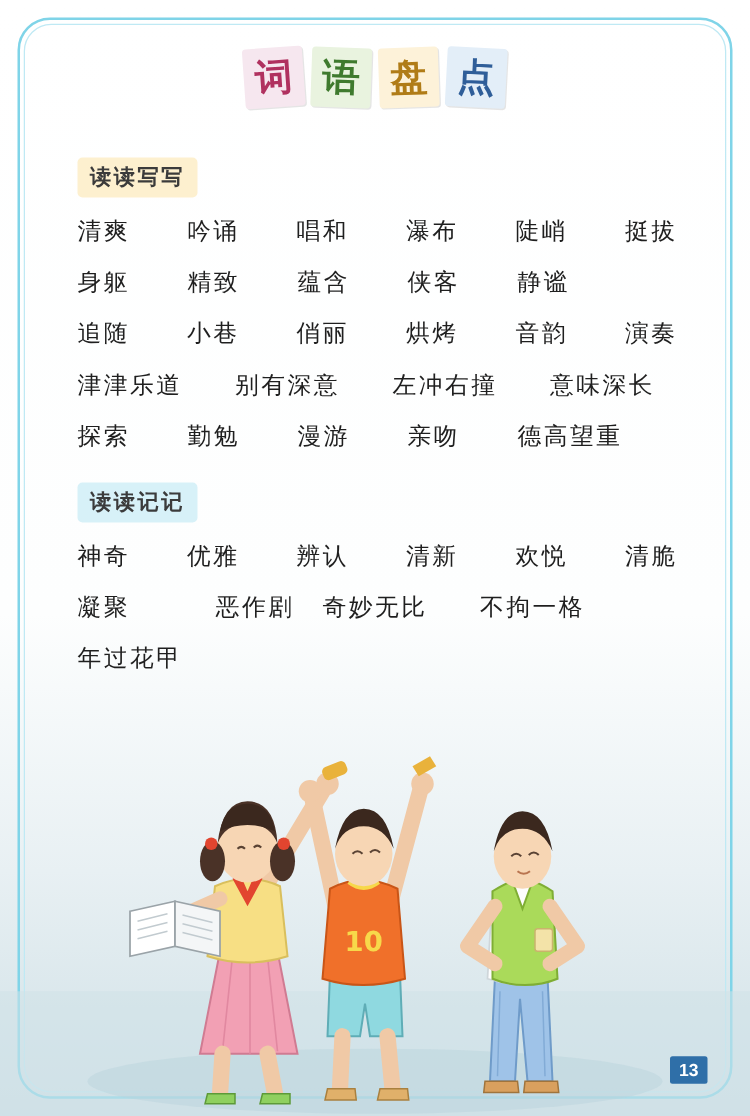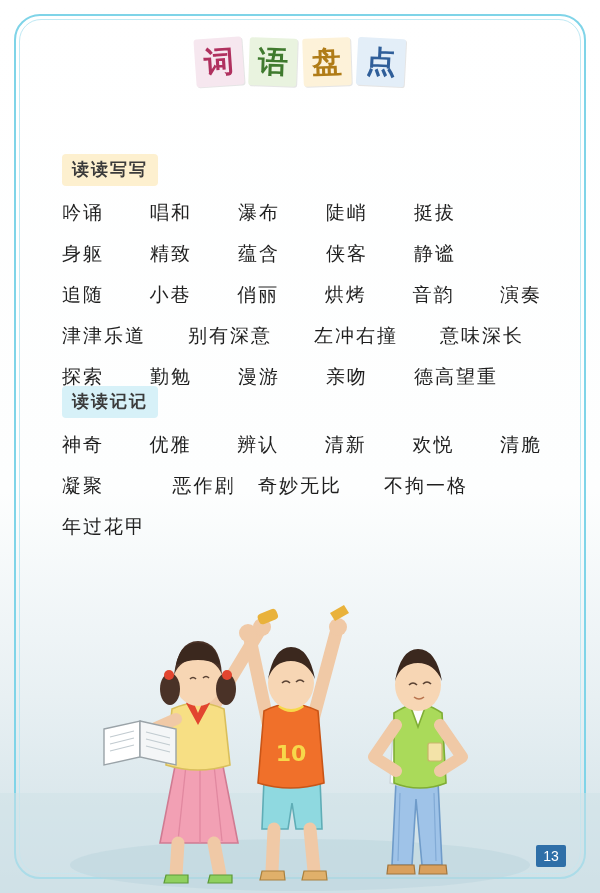--- a/index.html
+++ b/index.html
@@ -72,21 +72,21 @@
   .tc1 { background: #e9f3df; color: #3f7a2e; transform: rotate(2deg); }
   .tc2 { background: #fdf2d9; color: #b07c17; transform: rotate(-2deg); }
   .tc3 { background: #e3eef8; color: #2f5e99; transform: rotate(3deg); }
 
   
   .section {
     position: absolute;
     left: 62px;
     width: 480px;
   }
-  .sec-read-write { top: 126px; margin-top: 28px; }
+  .sec-read-write { top: 126px; }
   .sec-read-memo  { top: 386px; }
 
   .sec-head {
     display: inline-block;
     padding: 4px 10px 5px 10px;
     border-radius: 4px;
     font-family: "DejaVu Sans", sans-serif;
     font-size: 17px;
     font-weight: bold;
     color: #3b3b3b;
@@ -128,21 +128,21 @@
   
   .page-number {
     position: absolute;
     right: 34px;
     bottom: 26px;
     width: 30px;
     height: 22px;
     background: #2f6fa8;
     color: #ffffff;
     font-size: 14px;
-    font-weight: normal;
+    font-weight: bold;
     display: flex;
     align-items: center;
     justify-content: center;
     border-radius: 2px;
     font-family: "Liberation Sans", sans-serif;
   }
 </style>
 </head>
 <body>
 
@@ -157,20 +157,21 @@
     <div class="title-char tc2">盘</div>
     <div class="title-char tc3">点</div>
   </div>
 
   <div class="section sec-read-write">
     <div class="sec-head head-a">读读写写</div>
 
     <div class="word-grid">
 
       <div class="word-row">
+        <span class="word w2">清爽</span>
         <span class="word w2">吟诵</span>
         <span class="word w2">唱和</span>
         <span class="word w2">瀑布</span>
         <span class="word w2">陡峭</span>
         <span class="word">挺拔</span>
       </div>
 
       <div class="word-row">
         <span class="word w2">身躯</span>
         <span class="word w2">精致</span>

